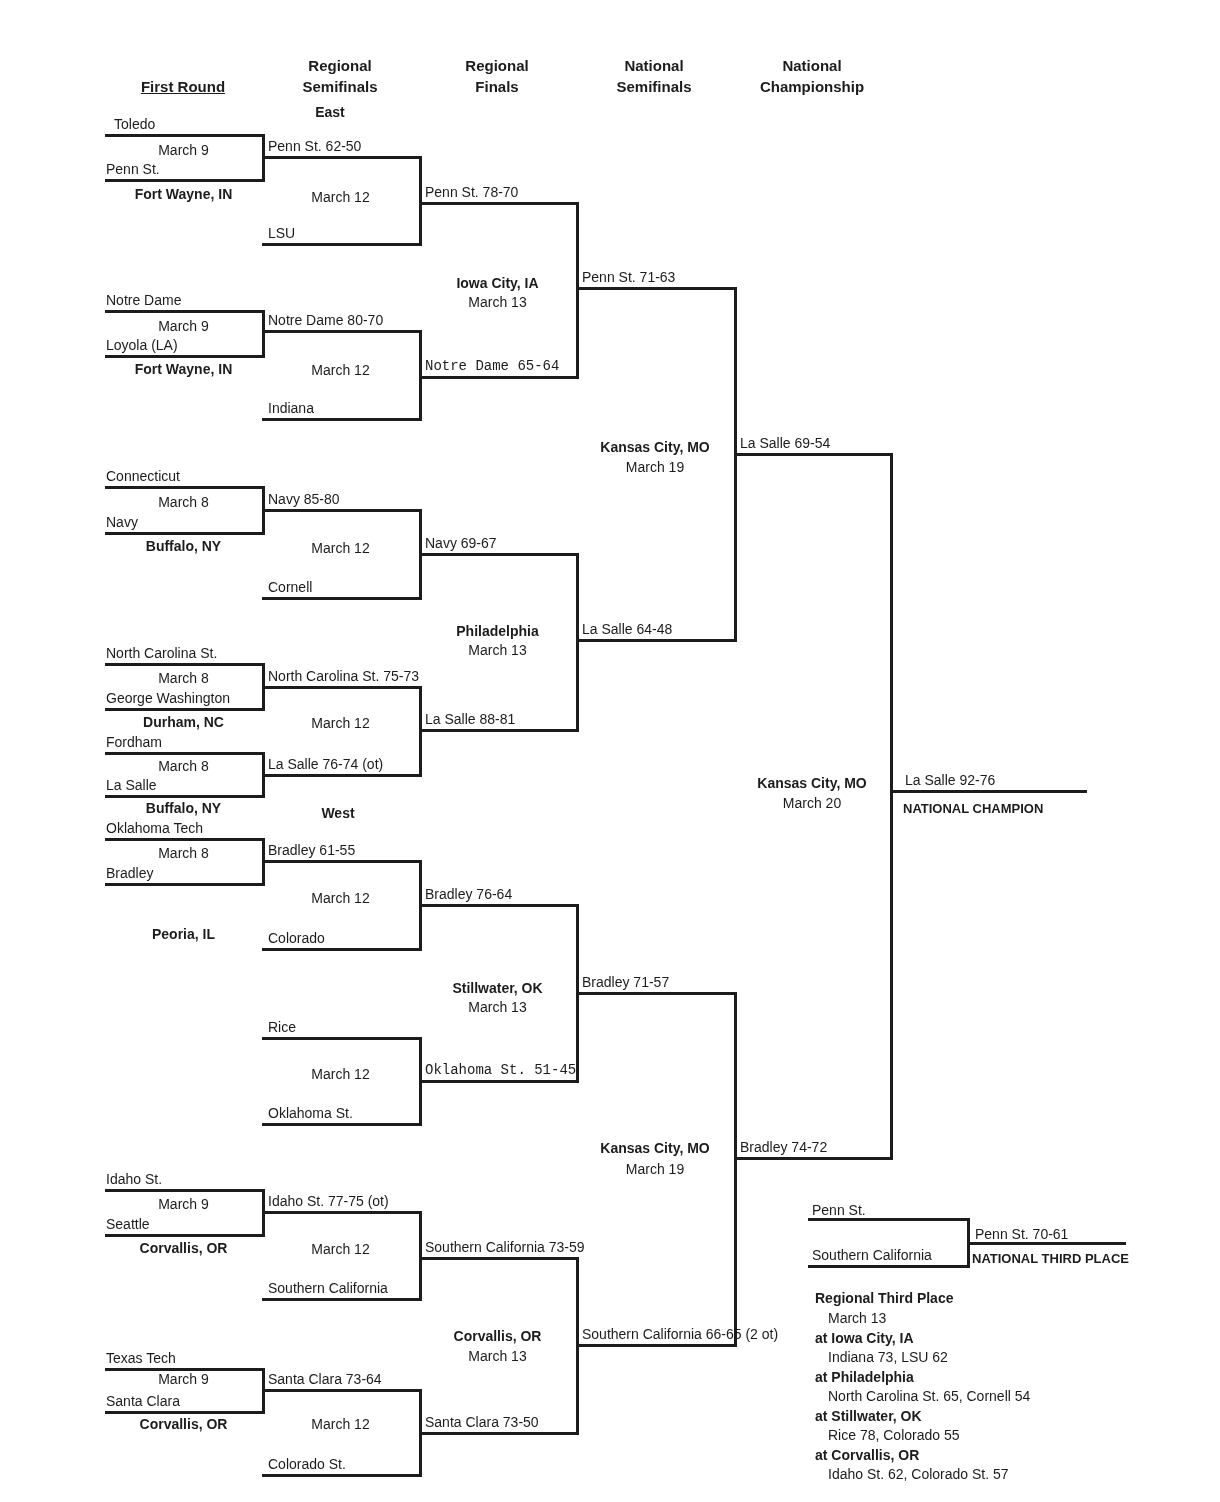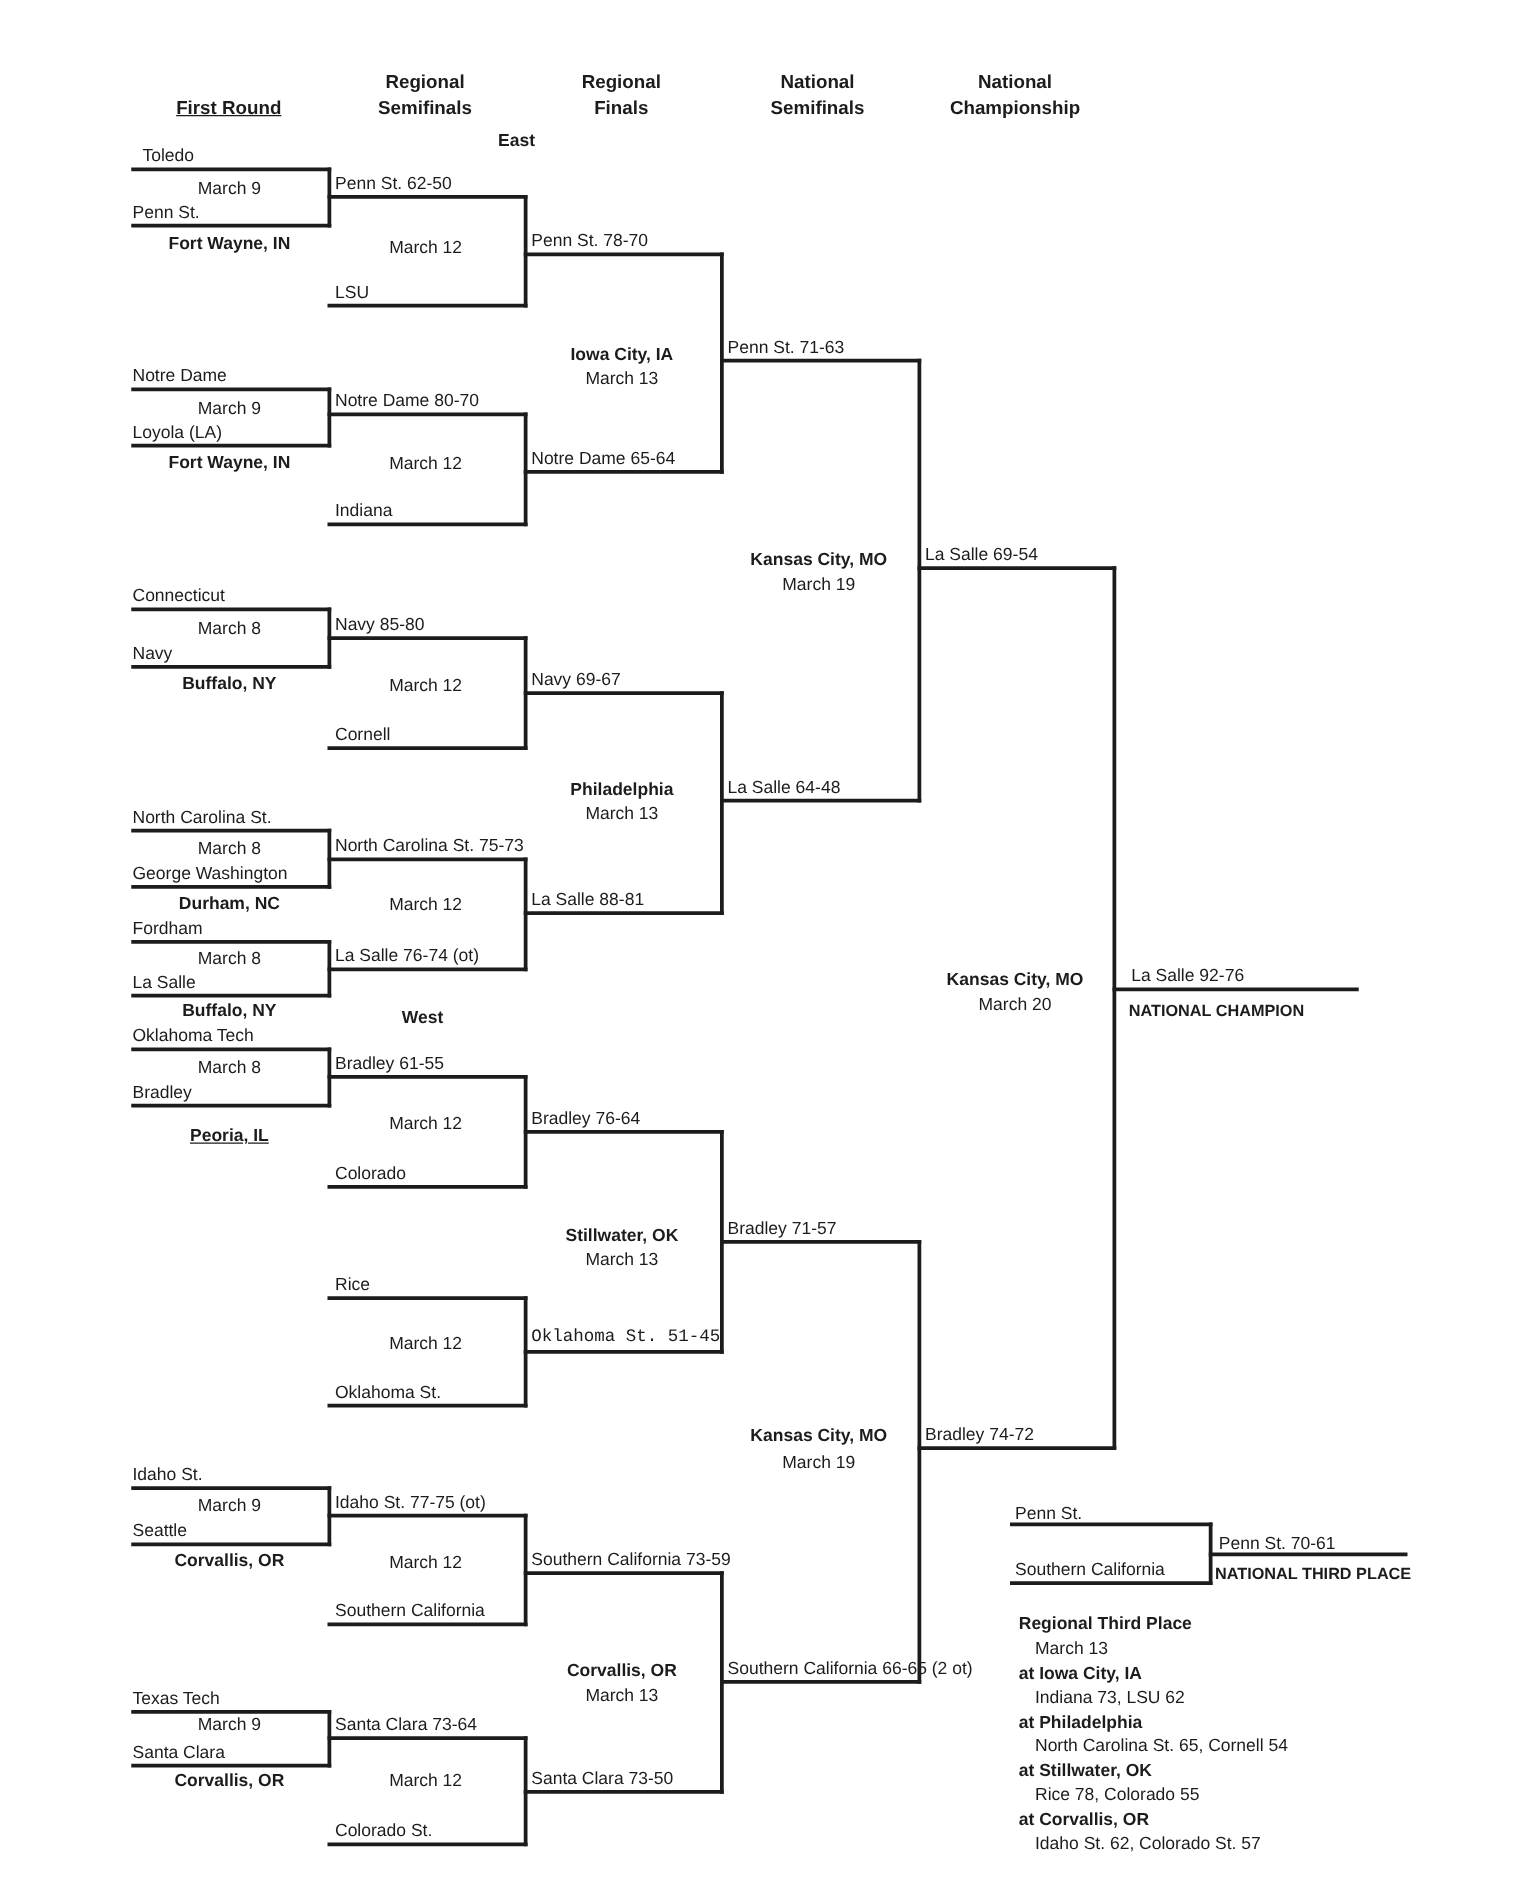--- a/index.html
+++ b/index.html
@@ -20,21 +20,21 @@
 
   <div class="hdr" style="left:103px;top:76px;text-decoration:underline;">First Round</div>
   <div class="hdr" style="left:260px;top:55px;">Regional</div>
   <div class="hdr" style="left:260px;top:76px;">Semifinals</div>
   <div class="hdr" style="left:417px;top:55px;">Regional</div>
   <div class="hdr" style="left:417px;top:76px;">Finals</div>
   <div class="hdr" style="left:574px;top:55px;">National</div>
   <div class="hdr" style="left:574px;top:76px;">Semifinals</div>
   <div class="hdr" style="left:732px;top:55px;">National</div>
   <div class="hdr" style="left:732px;top:76px;">Championship</div>
-  <div class="t b c" style="left:268px;top:104px;width:160px;text-align:right;">East</div>
+  <div class="t b c" style="left:250px;top:104px;width:160px;">East</div>
   <div class="t b c" style="left:258px;top:805px;width:160px;">West</div>
 
   <div class="hl" style="left:105px;top:134px;width:160px;"></div>
   <div class="hl" style="left:105px;top:179px;width:160px;"></div>
   <div class="hl" style="left:105px;top:310px;width:160px;"></div>
   <div class="hl" style="left:105px;top:355px;width:160px;"></div>
   <div class="hl" style="left:105px;top:486px;width:160px;"></div>
   <div class="hl" style="left:105px;top:532px;width:160px;"></div>
   <div class="hl" style="left:105px;top:663px;width:160px;"></div>
   <div class="hl" style="left:105px;top:708px;width:160px;"></div>
@@ -142,21 +142,21 @@
 
   <div class="t" style="left:106px;top:734px;">Fordham</div>
   <div class="t" style="left:106px;top:777px;">La Salle</div>
   <div class="t c" style="left:105px;top:758px;width:157px;">March 8</div>
   <div class="t b c" style="left:105px;top:800px;width:157px;">Buffalo, NY</div>
   <div class="t" style="left:268px;top:756px;">La Salle 76-74 (ot)</div>
 
   <div class="t" style="left:106px;top:820px;">Oklahoma Tech</div>
   <div class="t" style="left:106px;top:865px;">Bradley</div>
   <div class="t c" style="left:105px;top:845px;width:157px;">March 8</div>
-  <div class="t b c" style="left:105px;top:900px;width:157px;text-decoration:underline;">Peoria, IL</div>
+  <div class="t b c" style="left:105px;top:926px;width:157px;">Peoria, IL</div>
   <div class="t" style="left:268px;top:842px;">Bradley 61-55</div>
 
   <div class="t" style="left:106px;top:1171px;">Idaho St.</div>
   <div class="t" style="left:106px;top:1216px;">Seattle</div>
   <div class="t c" style="left:105px;top:1196px;width:157px;">March 9</div>
   <div class="t b c" style="left:105px;top:1240px;width:157px;">Corvallis, OR</div>
   <div class="t" style="left:268px;top:1193px;">Idaho St. 77-75 (ot)</div>
 
   <div class="t" style="left:106px;top:1350px;">Texas Tech</div>
   <div class="t" style="left:106px;top:1393px;">Santa Clara</div>
@@ -169,21 +169,21 @@
   <div class="t" style="left:268px;top:579px;">Cornell</div>
   <div class="t" style="left:268px;top:930px;">Colorado</div>
   <div class="t" style="left:268px;top:1019px;">Rice</div>
   <div class="t" style="left:268px;top:1105px;">Oklahoma St.</div>
   <div class="t" style="left:268px;top:1280px;">Southern California</div>
   <div class="t" style="left:268px;top:1456px;">Colorado St.</div>
 
   <div class="t c" style="left:262px;top:189px;width:157px;">March 12</div>
   <div class="t" style="left:425px;top:184px;">Penn St. 78-70</div>
   <div class="t c" style="left:262px;top:362px;width:157px;">March 12</div>
-  <div class="t" style="left:425px;top:358px;">Notre Dame 65-64</div>
+  <div class="t" style="left:425px;top:358px;font-family:Liberation Mono, monospace;">Notre Dame 65-64</div>
   <div class="t c" style="left:262px;top:540px;width:157px;">March 12</div>
   <div class="t" style="left:425px;top:535px;">Navy 69-67</div>
   <div class="t c" style="left:262px;top:715px;width:157px;">March 12</div>
   <div class="t" style="left:425px;top:711px;">La Salle 88-81</div>
   <div class="t c" style="left:262px;top:890px;width:157px;">March 12</div>
   <div class="t" style="left:425px;top:886px;">Bradley 76-64</div>
   <div class="t c" style="left:262px;top:1066px;width:157px;">March 12</div>
   <div class="t" style="left:425px;top:1062px;font-family:Liberation Mono, monospace;">Oklahoma St. 51-45</div>
   <div class="t c" style="left:262px;top:1241px;width:157px;">March 12</div>
   <div class="t" style="left:425px;top:1239px;">Southern California 73-59</div>

